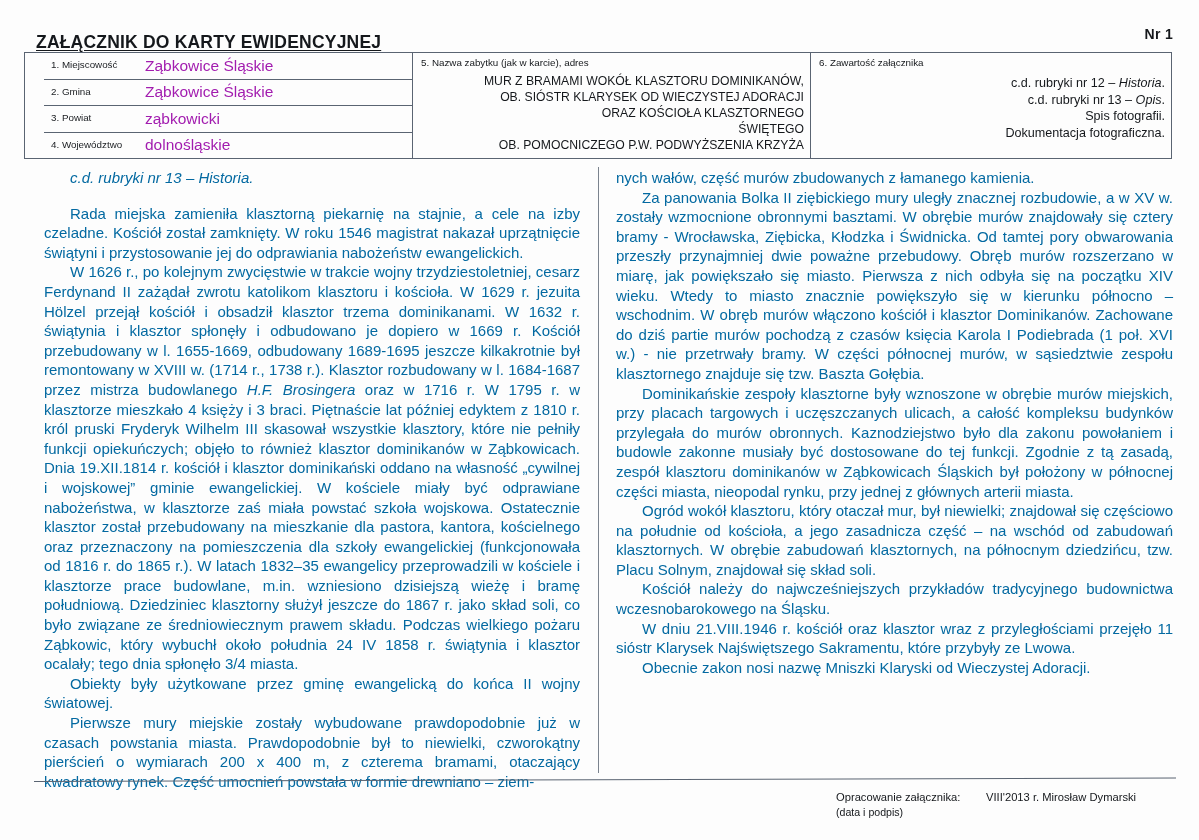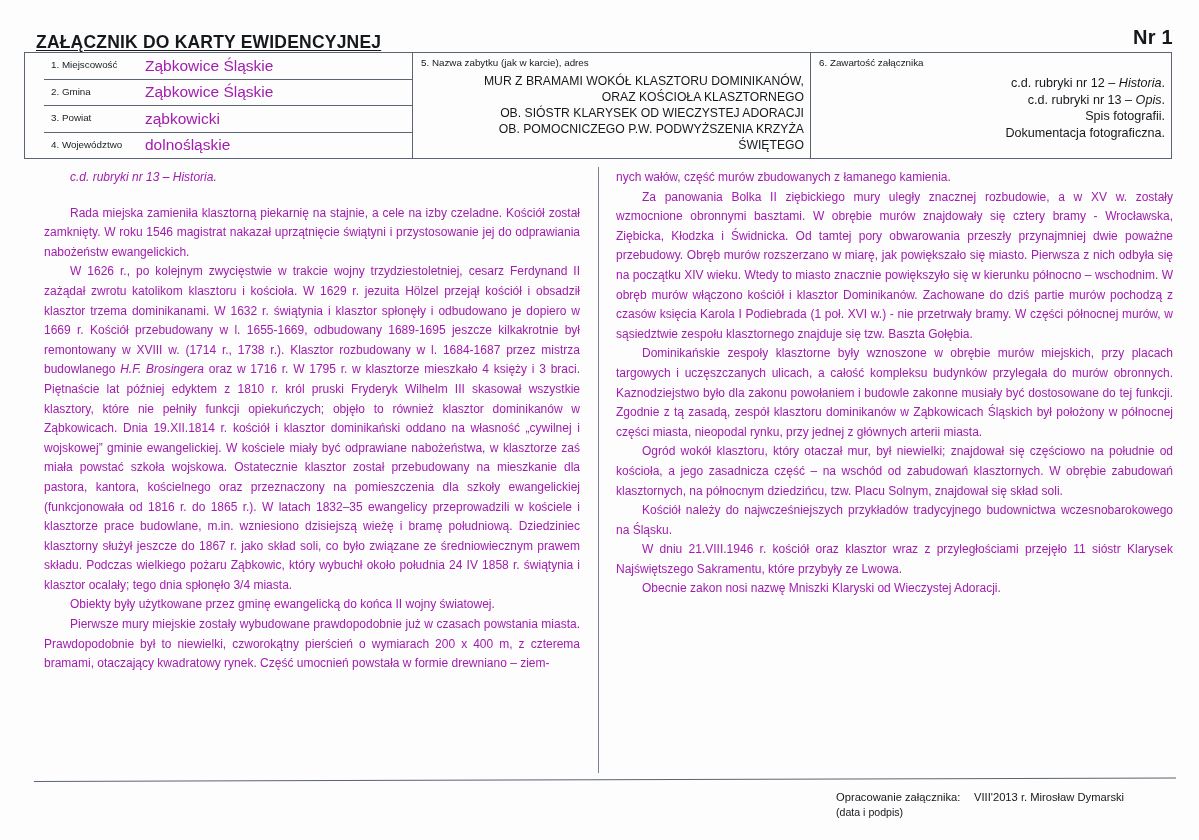--- a/index.html
+++ b/index.html
@@ -31,21 +31,21 @@
     font-weight: bold;
     letter-spacing: 0.2px;
     text-decoration: underline;
     text-underline-offset: 2px;
     white-space: nowrap;
   }
   .page-number {
     position: absolute;
     right: 26px;
     top: 26px;
-    font-size: 20px;
+    font-size: 14px;
     font-weight: bold;
     letter-spacing: 0.3px;
   }
   .header-table {
     position: absolute;
     left: 24px;
     top: 52px;
     width: 1148px;
     height: 107px;
     border: 1.3px solid #5a6472;
@@ -128,24 +128,24 @@
     top: 781px;
     width: 1142px;
     height: 1.2px;
     background: #5a6472;
     transform: rotate(-0.18deg);
     transform-origin: left center;
   }
   .col {
     position: absolute;
     top: 168px;
-    font-size: 12px;
+    font-size: 15px;
     line-height: 19.6px;
     text-align: justify;
-    color: #a21caf;
+    color: #0369a1;
   }
   .col-a { left: 44px; width: 536px; }
   .col-b { left: 616px; width: 557px; }
   .col p {
     margin: 0;
     text-indent: 26px;
   }
   .col p.noindent { text-indent: 0; }
   .col p.head {
     text-indent: 26px;
@@ -154,21 +154,21 @@
   }
   
   .footer {
     position: absolute;
     left: 836px;
     top: 789px;
     font-size: 11.2px;
     line-height: 1.45;
     color: #14171b;
   }
-  .footer-row { display: flex; }
+  .footer-row { display: flex; gap: 12px; }
   .footer-label { width: 138px; flex: 0 0 138px; }
   .footer-value { white-space: nowrap; }
   .footer-sub {
     width: 138px;
     text-align: left;
     font-size: 10.6px;
   }
 </style>
 </head>
 <body>
@@ -196,24 +196,24 @@
       <div class="ident-row">
         <span class="ident-label">4. Województwo</span>
         <span class="ident-value">dolnośląskie</span>
       </div>
     </div>
 
     <div class="col-mid">
       <div class="cell-caption">5. Nazwa zabytku (jak w karcie), adres</div>
       <div class="cell-body">
         <span class="ln">MUR Z BRAMAMI WOKÓŁ KLASZTORU DOMINIKANÓW,</span>
+        <span class="ln">OB. SIÓSTR KLARYSEK OD WIECZYSTEJ ADORACJI</span>
         <span class="ln">ORAZ KOŚCIOŁA KLASZTORNEGO</span>
-        <span class="ln">OB. SIÓSTR KLARYSEK OD WIECZYSTEJ ADORACJI</span>
+        <span class="ln">ŚWIĘTEGO</span>
         <span class="ln">OB. POMOCNICZEGO P.W. PODWYŻSZENIA KRZYŻA</span>
-        <span class="ln">ŚWIĘTEGO</span>
       </div>
     </div>
 
     <div class="col-right">
       <div class="cell-caption">6. Zawartość załącznika</div>
       <div class="cell-body right-body">
         <span class="ln">c.d. rubryki nr 12 – <em class="it">Historia</em>.</span>
         <span class="ln">c.d. rubryki nr 13 – <em class="it">Opis</em>.</span>
         <span class="ln">Spis fotografii.</span>
         <span class="ln">Dokumentacja fotograficzna.</span>

